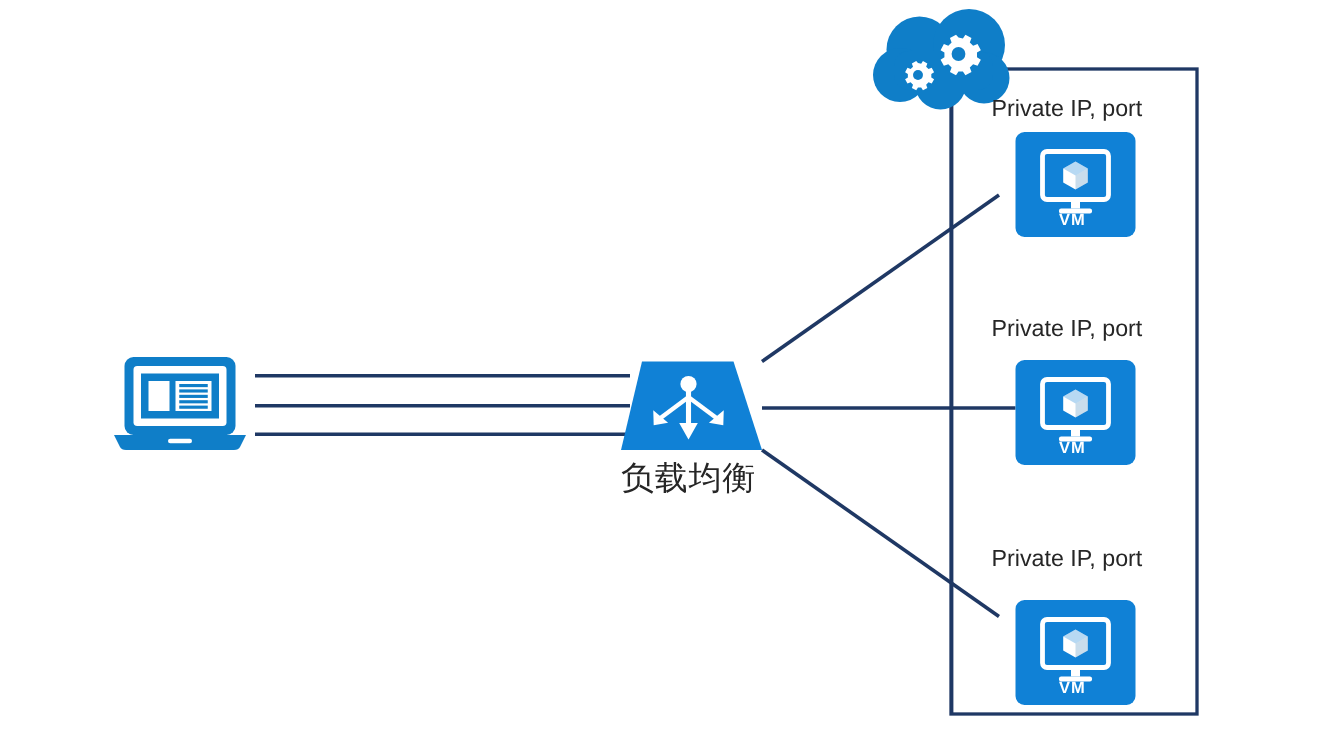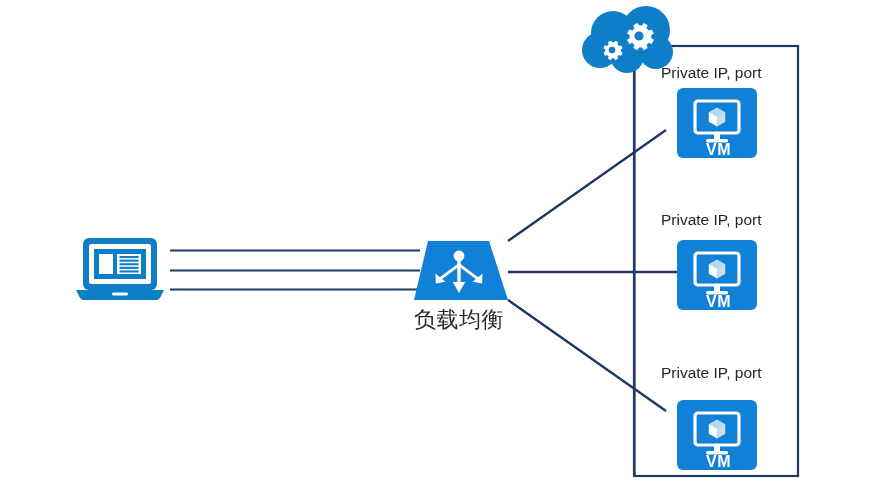--- a/index.html
+++ b/index.html
@@ -35,21 +35,21 @@
     font-family: "Liberation Sans", "DejaVu Sans", sans-serif;
   }
   .lbl-lb {
     font-family: "DejaVu Sans", "Liberation Sans", sans-serif;
     font-size: 22px;
     letter-spacing: 0.5px;
   }
   .vm-caption {
     position: absolute;
     color: #ffffff;
-    font-size: 16px;
+    font-size: 11px;
     font-weight: bold;
     letter-spacing: 0.6px;
     line-height: 1;
     white-space: nowrap;
   }
 </style>
 </head>
 <body>
 
 <div id="diagram-root">

